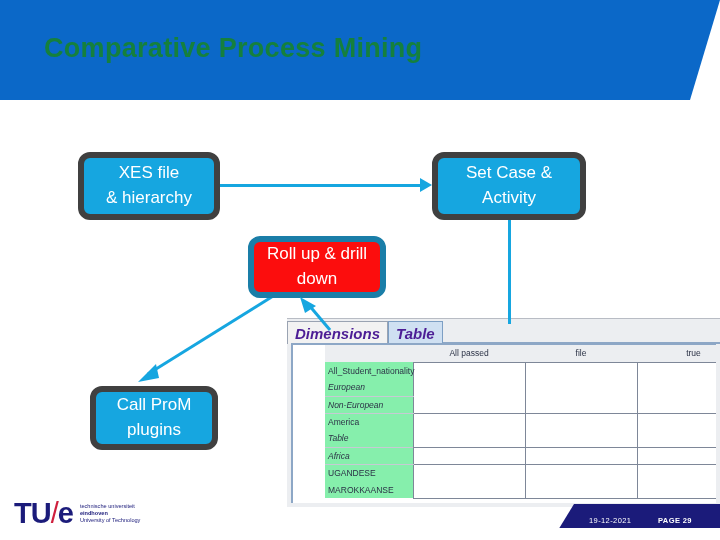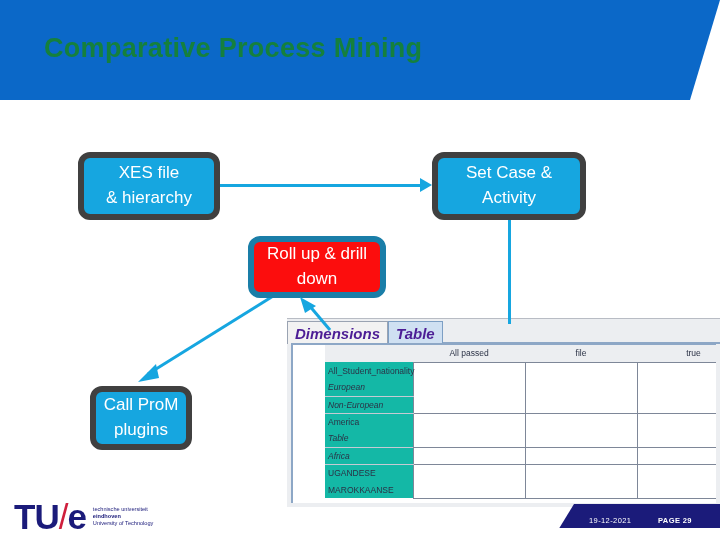--- a/index.html
+++ b/index.html
@@ -51,21 +51,21 @@
     line-height: 1.45;
     z-index: 6;
   }
   .flow-box .box-label { display: block; white-space: pre-line; }
   .box-cyan { background: #16a6e0; }
   .box-red  { background: #fc0d0d; border-color: #1a7ea8; }
 
   #box-xes      { left: 78px;  top: 152px; width: 142px; height: 68px; }
   #box-setcase  { left: 432px; top: 152px; width: 154px; height: 68px; }
   #box-rollup   { left: 248px; top: 236px; width: 138px; height: 62px; }
-  #box-prom     { left: 90px;  top: 386px; width: 102px; height: 64px; }
+  #box-prom     { left: 90px;  top: 386px; width: 128px; height: 64px; }
 
   
   .conn { position: absolute; background: #16a6e0; z-index: 4; }
   #conn-xes-setcase { left: 220px; top: 184px; width: 207px; height: 3px; }
   #conn-xes-setcase-head {
     position: absolute; left: 420px; top: 178px; width: 0; height: 0;
     border-left: 12px solid #16a6e0;
     border-top: 7px solid transparent;
     border-bottom: 7px solid transparent;
     z-index: 4;
@@ -154,21 +154,21 @@
   #grid-table th.corner-cell {
     background: #eceef1;
     border: none;
   }
   #grid-table th.col-head {
     background: #eceef1;
     border-bottom: 1px solid #7e8798;
     text-align: center;
   }
   #grid-table td.row-head {
-    background: #14b8a6;
+    background: #86efac;
     border-right: 1px solid #7e8798;
     text-align: left;
   }
   #grid-table td.data-cell {
     background: #ffffff;
     border-right: 1px solid #7e8798;
     border-bottom: 1px solid #7e8798;
   }
   #grid-table td.data-cell.no-bottom { border-bottom: none; }
   #grid-table td.row-head.no-bottom  { border-bottom: none; }
@@ -209,21 +209,21 @@
   
   #logo-block {
     position: absolute;
     left: 14px;
     top: 499px;
     display: flex;
     align-items: center;
     z-index: 8;
   }
   #logo-mark {
-    font-size: 35px;
+    font-size: 29px;
     font-weight: bold;
     color: #1b1b7a;
     letter-spacing: -1px;
     line-height: 1;
     white-space: nowrap;
   }
   #logo-mark .slash { color: #cf1f3d; font-weight: normal; }
   #logo-text {
     margin-left: 7px;
     line-height: 1.22;

